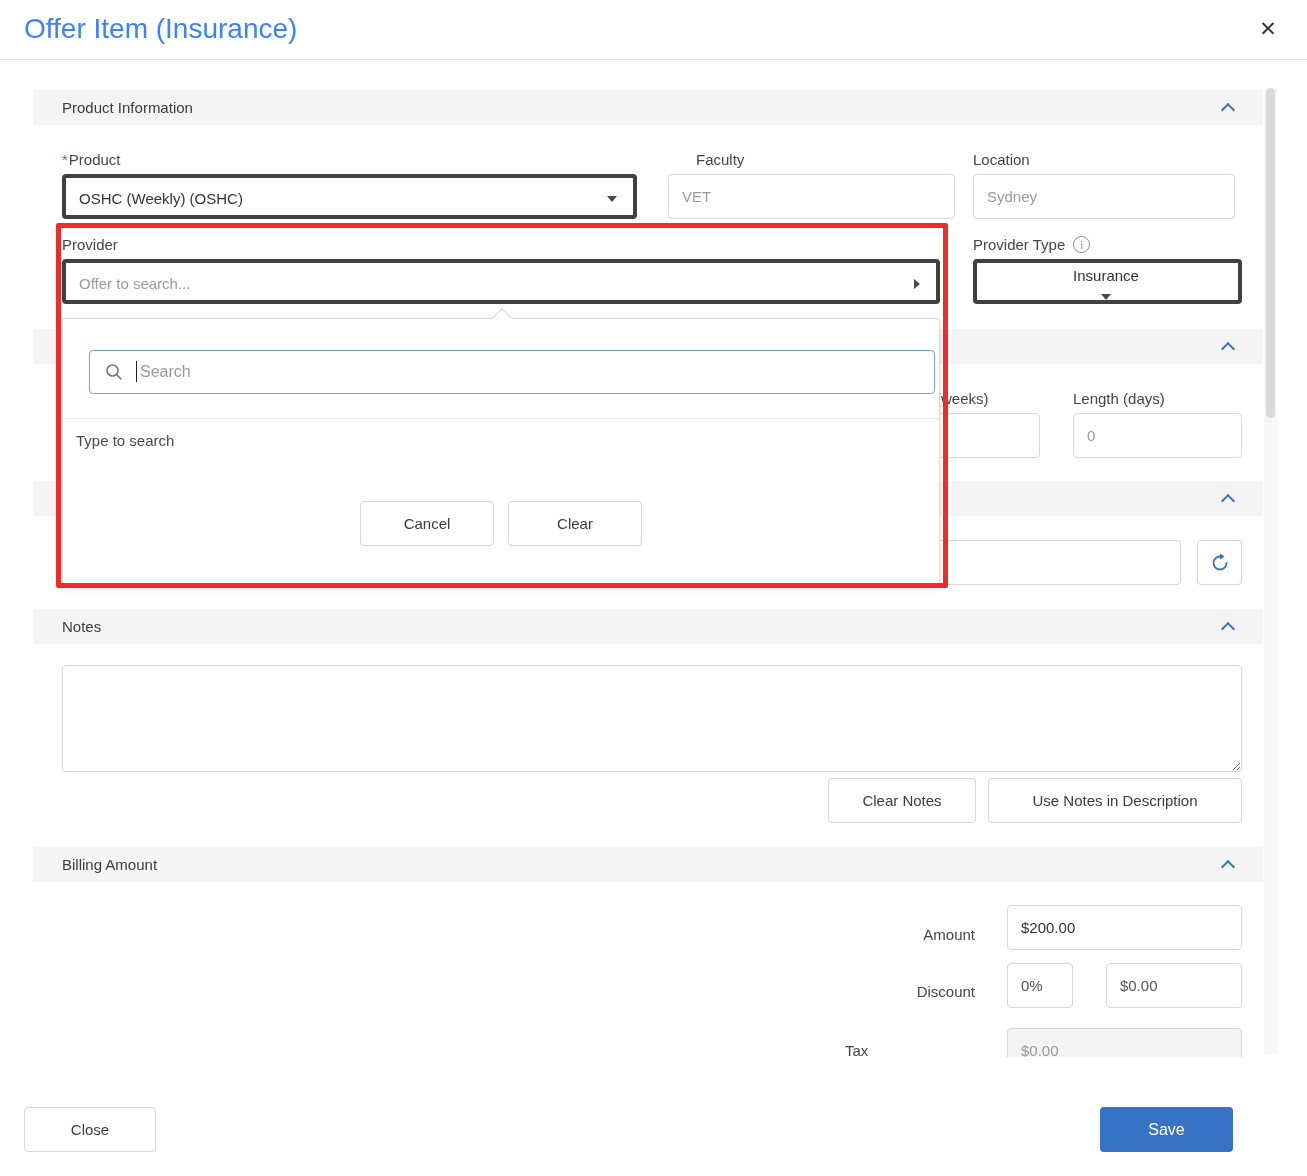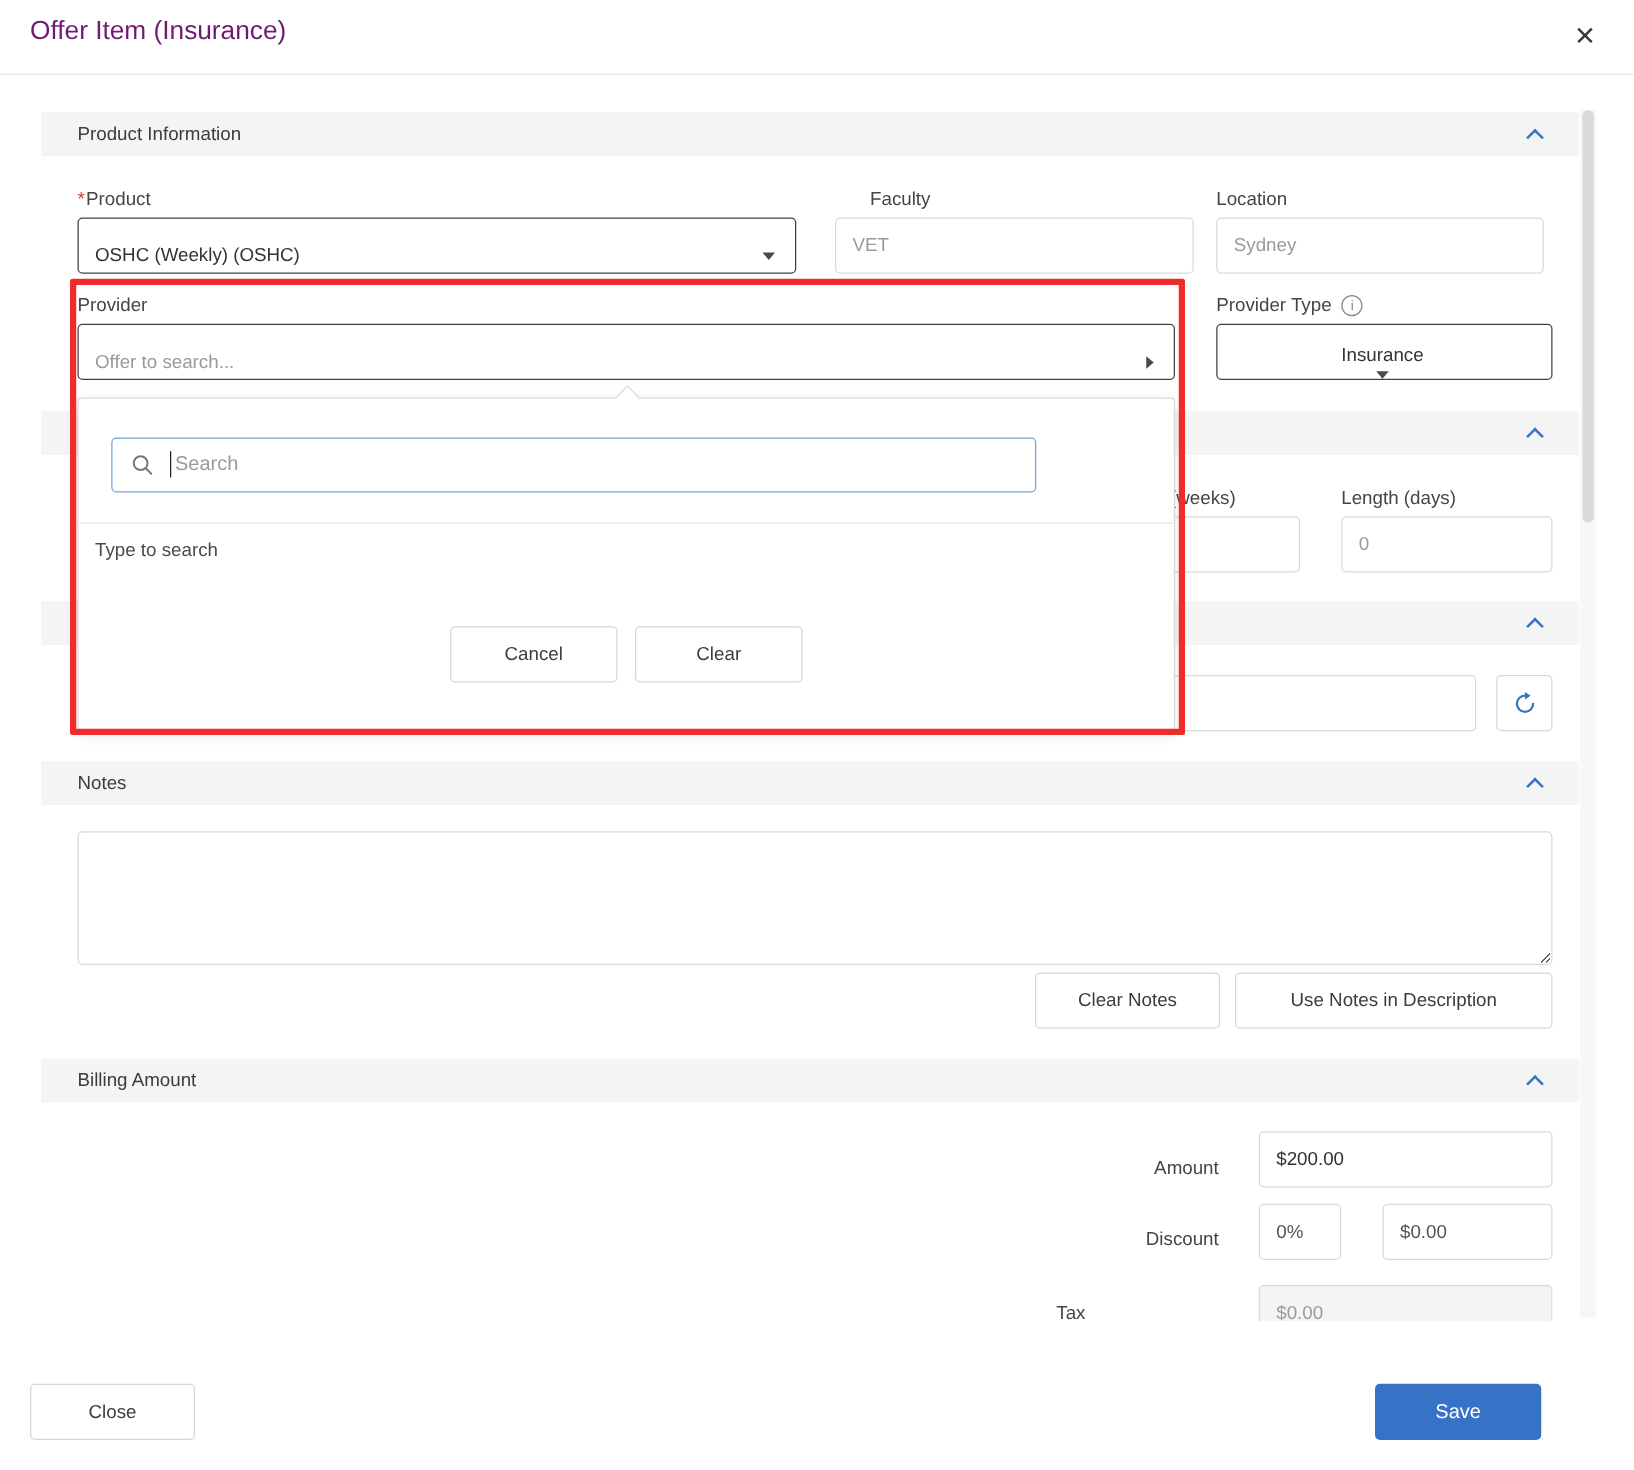--- a/index.html
+++ b/index.html
@@ -10,21 +10,21 @@
     background: #fff;
     font-family: "Liberation Sans", "DejaVu Sans", sans-serif;
     color: #3d3d3d;
     overflow: hidden;
     --accent: #3673c6;
     --annotation-red: #ee2c2b;
   }
   .abs { position: absolute; }
 
   
-  .modal-title { left: 24px; top: 13px; font-size: 21px; color: #701a75; }
+  .modal-title { left: 24px; top: 13px; font-size: 28px; color: #3b82f6; }
   .close-btn { right: 20px; top: 10px; width: 38px; height: 38px; background: none; border: none;
                font-size: 21px; color: #3a3a3a; cursor: pointer; }
   .header-divider { left: 0; top: 59px; width: 1307px; height: 1px; background: #e4e4e4; }
 
   
   .bar { left: 33px; width: 1230px; height: 35px; background: #f4f4f4;
          display: flex; align-items: center; justify-content: space-between;
          padding: 0 30px 0 29px; }
   .bar-title { font-size: 15px; color: #3c3c3c; }
   .chev { width: 10px; height: 10px; border-left: 2px solid var(--accent); border-top: 2px solid var(--accent);
@@ -34,23 +34,23 @@
   .bar3 { top: 481px; z-index: 1; }
   .bar-notes { top: 609px; }
   .bar-billing { top: 847px; }
 
   
   .field-label { font-size: 15px; color: #454545; }
   .req { color: #d43f3a; margin-right: 1px; }
   .input { height: 45px; border: 1px solid #d9d9d9; border-radius: 4px; font-size: 15px;
            padding: 0 13px; color: #333; background: #fff; font-family: inherit; }
   .input.disabled { color: #9b9b9b; }
-  .selectbox { height: 45px; border: 1px solid #404040; border-radius: 4px; background: #fff;
+  .selectbox { height: 45px; border: 4px solid #404040; border-radius: 4px; background: #fff;
                display: flex; align-items: center; justify-content: space-between;
-               padding: 16px 16px 0 13px; font-size: 15px; color: #333; cursor: pointer; }
+               padding: 4px 16px 0 13px; font-size: 15px; color: #333; cursor: pointer; }
   .caret-down { width: 0; height: 0; border-left: 5px solid transparent; border-right: 5px solid transparent;
                 border-top: 6px solid #4a4a4a; }
   .caret-right { width: 0; height: 0; border-top: 5px solid transparent; border-bottom: 5px solid transparent;
                  border-left: 6px solid #4a4a4a; }
   .placeholder-text { color: #9a9a9a; }
   .btn { display: flex; align-items: center; justify-content: center; background: #fff;
          border: 1px solid #d6d6d6; border-radius: 4px; font-size: 15px; color: #3c3c3c;
          font-family: inherit; cursor: pointer; }
   .info-icon { width: 17px; height: 17px; border: 1px solid #8a8a8a; border-radius: 50%;
                font-size: 11px; color: #8a8a8a; display: inline-flex; align-items: center;
@@ -75,21 +75,21 @@
   .inp-days { left: 1073px; top: 413px; width: 169px; z-index: 1; }
   .inp-desc { left: 880px; top: 540px; width: 301px; z-index: 1; }
   .btn-refresh { left: 1197px; top: 540px; width: 45px; height: 45px; z-index: 1; color: var(--accent); }
 
   
   .popover { left: 62px; top: 318px; width: 878px; height: 267px; background: #fff;
              border: 1px solid #d9d9d9; border-radius: 3px; box-shadow: 0 3px 10px rgba(0,0,0,0.10);
              z-index: 5; }
   .notch { position: absolute; left: 432px; top: -8px; width: 14px; height: 14px; background: #fff;
            border-left: 1px solid #d9d9d9; border-top: 1px solid #d9d9d9; transform: rotate(45deg); }
-  .pop-search { position: absolute; left: 26px; top: 31px; width: 740px; height: 44px;
+  .pop-search { position: absolute; left: 26px; top: 31px; width: 846px; height: 44px;
                 border: 1px solid #71a5d6; border-radius: 4px; font-size: 16px;
                 padding: 0 12px 0 50px; color: #ef4444; font-family: inherit; }
   .pop-search::placeholder { color: #9a9a9a; }
   .pop-search-icon { position: absolute; left: 42px; top: 44px; }
   .text-cursor { position: absolute; left: 73px; top: 42px; width: 1px; height: 21px; background: #222; }
   .pop-divider { position: absolute; left: 0; top: 99px; width: 100%; height: 1px; background: #e9e9e9; }
   .pop-empty { position: absolute; left: 13px; top: 113px; font-size: 15px; color: #4a4a4a; }
   .btn-cancel { position: absolute; left: 297px; top: 182px; width: 134px; height: 45px; }
   .btn-clear { position: absolute; left: 445px; top: 182px; width: 134px; height: 45px; }
 

